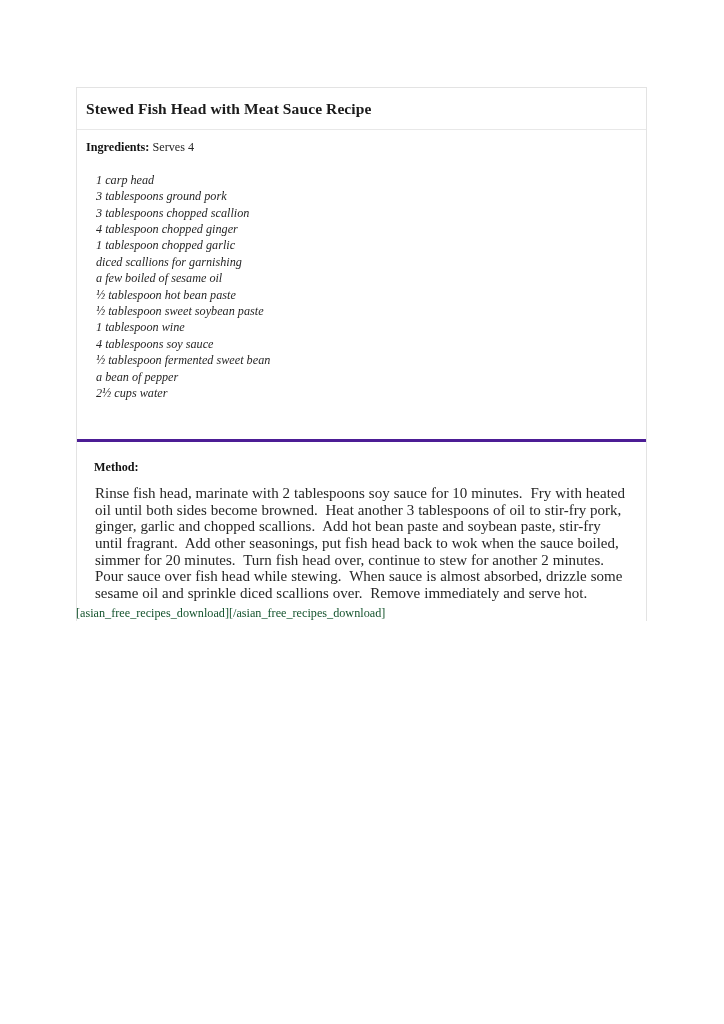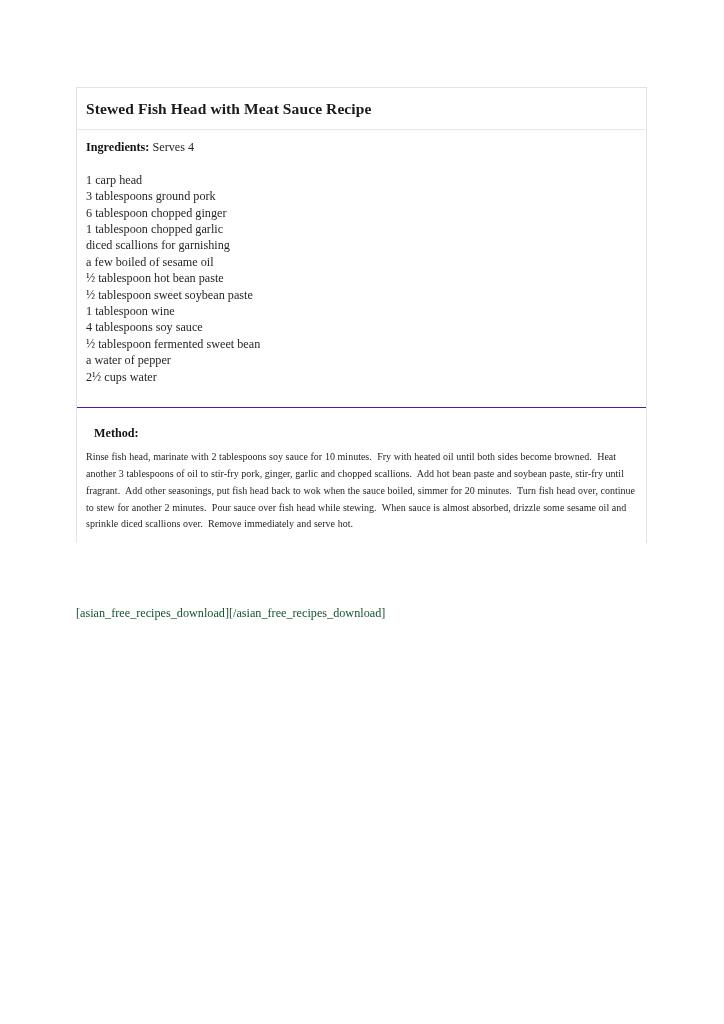--- a/index.html
+++ b/index.html
@@ -51,39 +51,40 @@
     line-height: 19px;
     margin: 0;
     letter-spacing: 0.1px;
   }
 
   .card-section {
     padding: 9px 9px 10px 9px;
   }
 
   .section-ingredients {
-    border-bottom: 1px solid #4c1d95;
-    padding-bottom: 22px;
+    border-bottom: 3px solid #4c1d95;
+    padding-bottom: 28px;
   }
 
   .serves-line {
     font-size: 12.2px;
     line-height: 16.4px;
     color: #262626;
     margin: 0 0 16.4px 0;
   }
   .serves-line .label {
     font-weight: bold;
     color: #131313;
   }
 
   .ing-list {
-    margin: 0;
+    margin: 10px;
     padding: 0;
     list-style: none;
+    font-style: italic;
   }
   .ing-list li {
     font-size: 12.2px;
     line-height: 16.4px;
     color: #262626;
     white-space: pre-wrap;
   }
   .ing-list li.subhead {
     font-weight: bold;
     color: #131313;
@@ -91,24 +92,24 @@
 
   .method-head {
     font-size: 12.2px;
     line-height: 16.4px;
     font-weight: bold;
     color: #131313;
     margin: 8px;
   }
 
   .method-body {
-    font-size: 10px;
+    font-size: 15px;
     line-height: 16.7px;
     color: #262626;
-    margin: 0;
+    margin: 9px;
     text-align: left;
     white-space: pre-wrap;
     word-spacing: 0.2px;
   }
 
   
   .shortcode-line {
     position: absolute;
     left: 76px;
     top: 605px;
@@ -129,30 +130,31 @@
       <h1 class="recipe-title">Stewed Fish Head with Meat Sauce Recipe</h1>
     </div>
 
     <div class="card-section section-ingredients">
 
       <p class="serves-line"><span class="label">Ingredients:</span> <span>Serves 4</span></p>
 
       <ul class="ing-list">
         <li>1 carp head</li>
         <li>3 tablespoons ground pork</li>
-        <li>6 tablespoon chopped ginger</li>
+        <li>3 tablespoons chopped scallion</li>
+        <li>4 tablespoon chopped ginger</li>
         <li>1 tablespoon chopped garlic</li>
         <li>diced scallions for garnishing</li>
         <li>a few boiled of sesame oil</li>
         <li>½ tablespoon hot bean paste</li>
         <li>½ tablespoon sweet soybean paste</li>
         <li>1 tablespoon wine</li>
         <li>4 tablespoons soy sauce</li>
         <li>½ tablespoon fermented sweet bean</li>
-        <li>a water of pepper</li>
+        <li>a bean of pepper</li>
         <li>2½ cups water</li>
       </ul>
 
     </div>
 
     <div class="card-section section-method">
       <p class="method-head">Method:</p>
       <p class="method-body">Rinse fish head, marinate with 2 tablespoons soy sauce for 10 minutes.  Fry with heated oil until both sides become browned.  Heat another 3 tablespoons of oil to stir-fry pork, ginger, garlic and chopped scallions.  Add hot bean paste and soybean paste, stir-fry until fragrant.  Add other seasonings, put fish head back to wok when the sauce boiled, simmer for 20 minutes.  Turn fish head over, continue to stew for another 2 minutes.  Pour sauce over fish head while stewing.  When sauce is almost absorbed, drizzle some sesame oil and sprinkle diced scallions over.  Remove immediately and serve hot.</p>
     </div>
 

